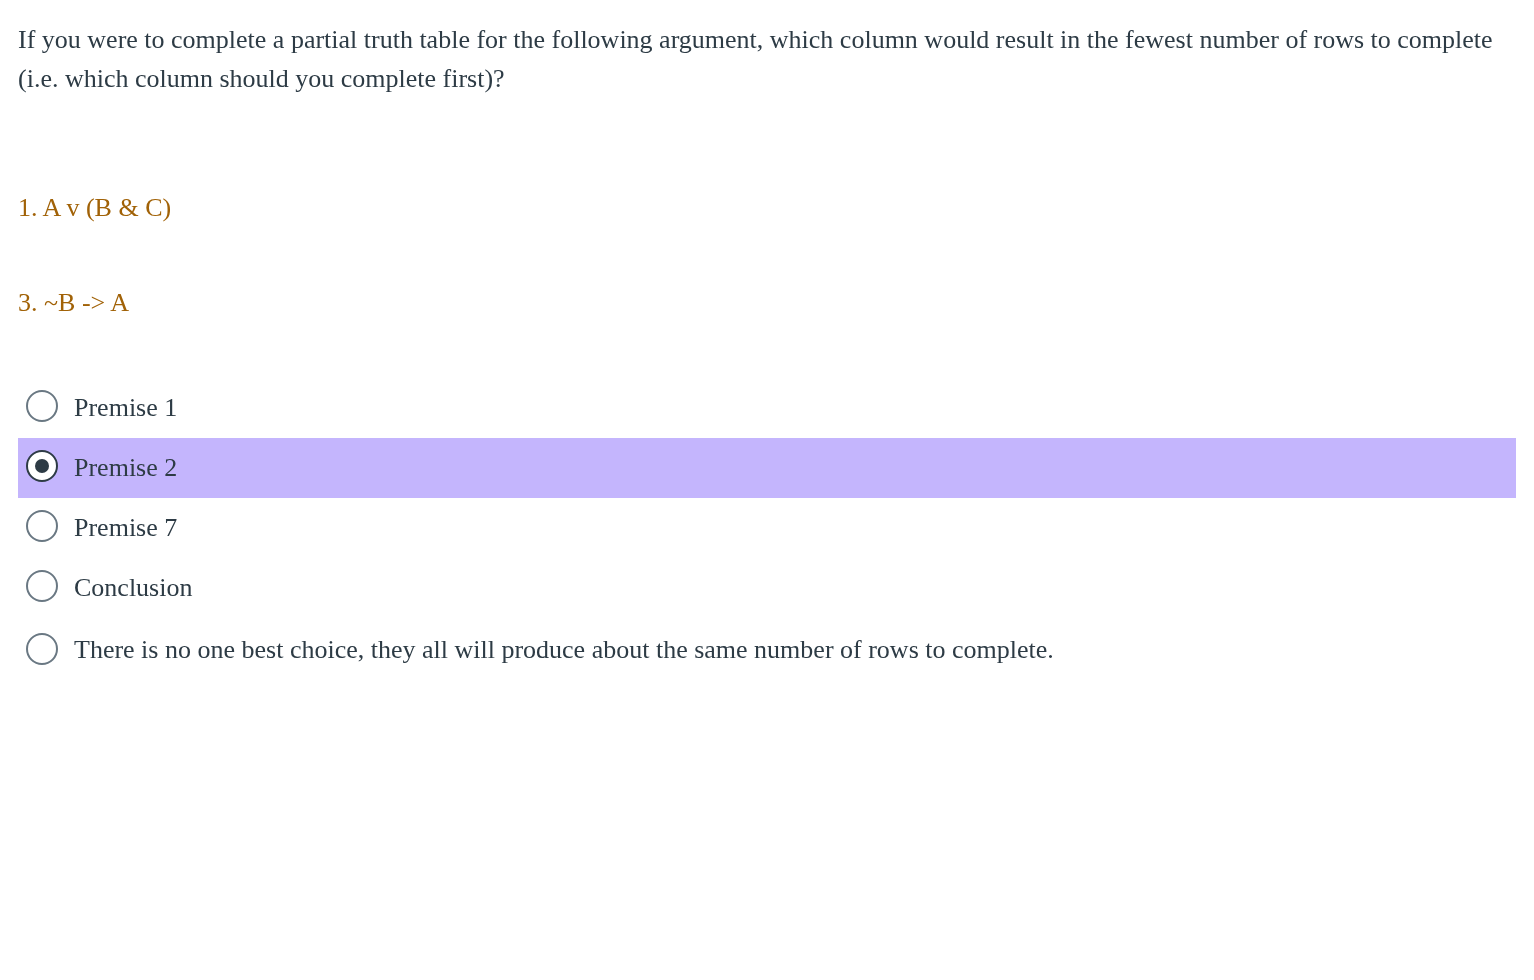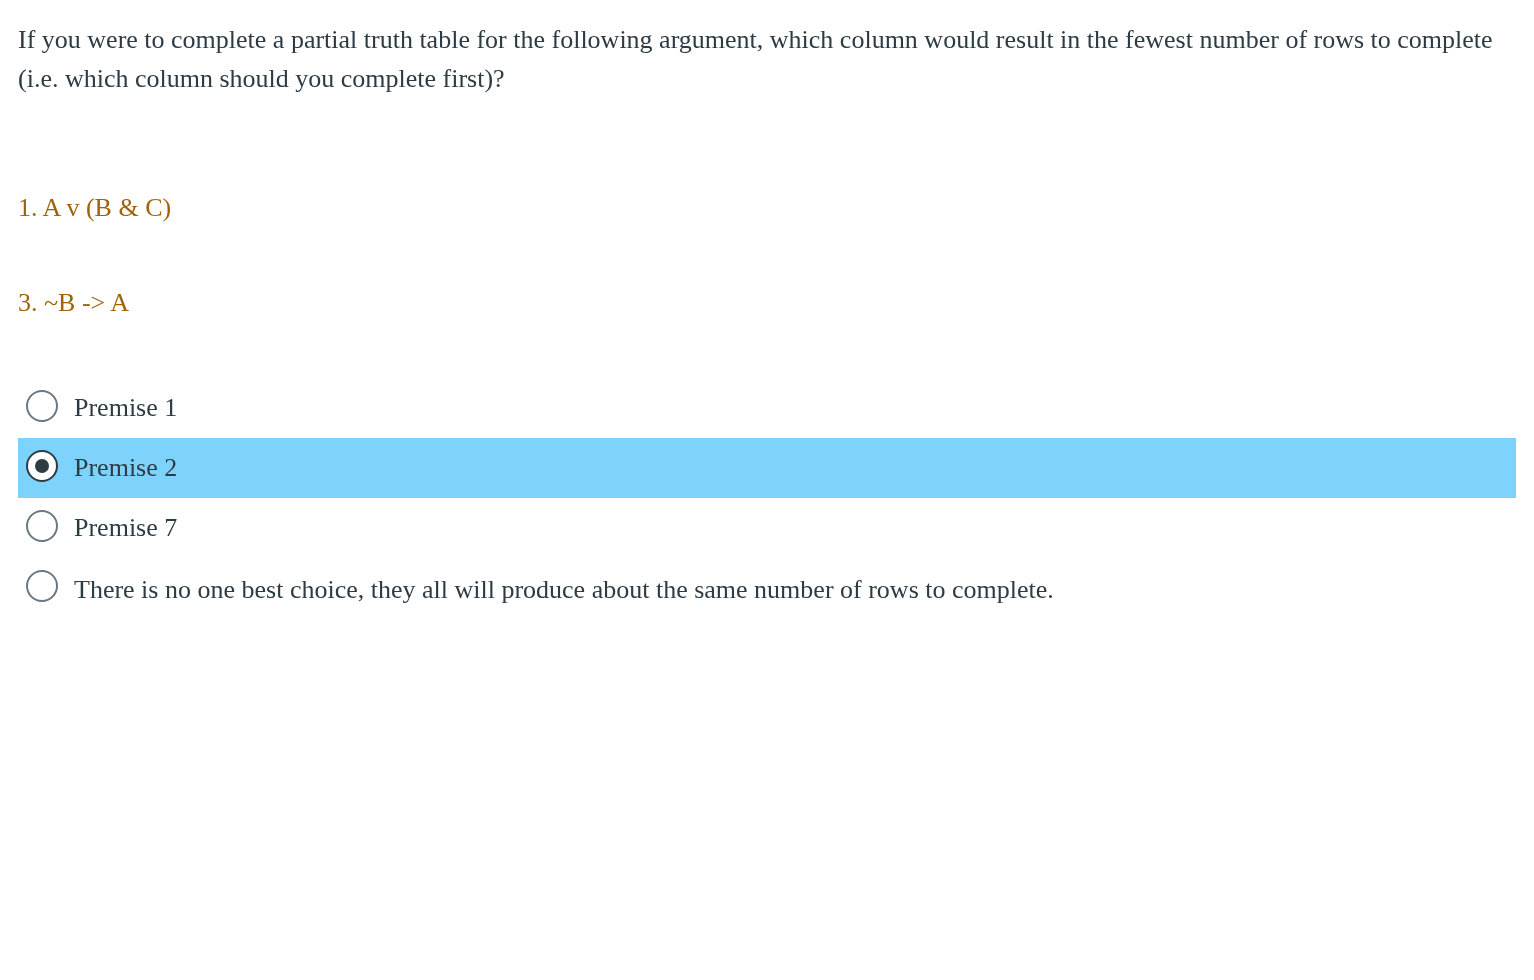--- a/index.html
+++ b/index.html
@@ -33,21 +33,21 @@
       flex-direction: column;
     }
     .option {
       display: flex;
       align-items: flex-start;
       padding: 12px 8px;
       gap: 16px;
       min-height: 60px;
     }
     .option.selected {
-      background-color: #7dd3fc;
+      background-color: #c4b5fd;
     }
     .radio {
       width: 32px;
       height: 32px;
       border: 2px solid #6A7883;
       border-radius: 50%;
       flex-shrink: 0;
       display: flex;
       align-items: center;
       justify-content: center;
@@ -65,21 +65,21 @@
     }
     .option.selected .radio-dot {
       display: block;
     }
     .option-label {
       color: #2D3B45;
       line-height: 1.35;
       flex: 1;
     }
     .option-last {
-      align-items: flex-start;
+      align-items: center;
     }
     .option-last .option-label {
       padding-top: 2px;
     }
   </style>
 </head>
 <body>
 
 <div class="question-text">If you were to complete a partial truth table for the following argument, which column would result in the fewest number of rows to complete (i.e. which column should you complete first)?</div>
 
@@ -96,17 +96,21 @@
   <div class="option selected">
     <div class="radio">
         <div class="radio-dot"></div>
       </div>
     <div class="option-label">Premise 2</div>
   </div>
   <div class="option">
     <div class="radio"></div>
     <div class="option-label">Premise 7</div>
   </div>
+  <div class="option">
+    <div class="radio"></div>
+    <div class="option-label">Conclusion</div>
+  </div>
   <div class="option option-last">
     <div class="radio"></div>
     <div class="option-label">There is no one best choice, they all will produce about the same number of rows to complete.</div>
   </div>
 </div>
 
 </body></html>

